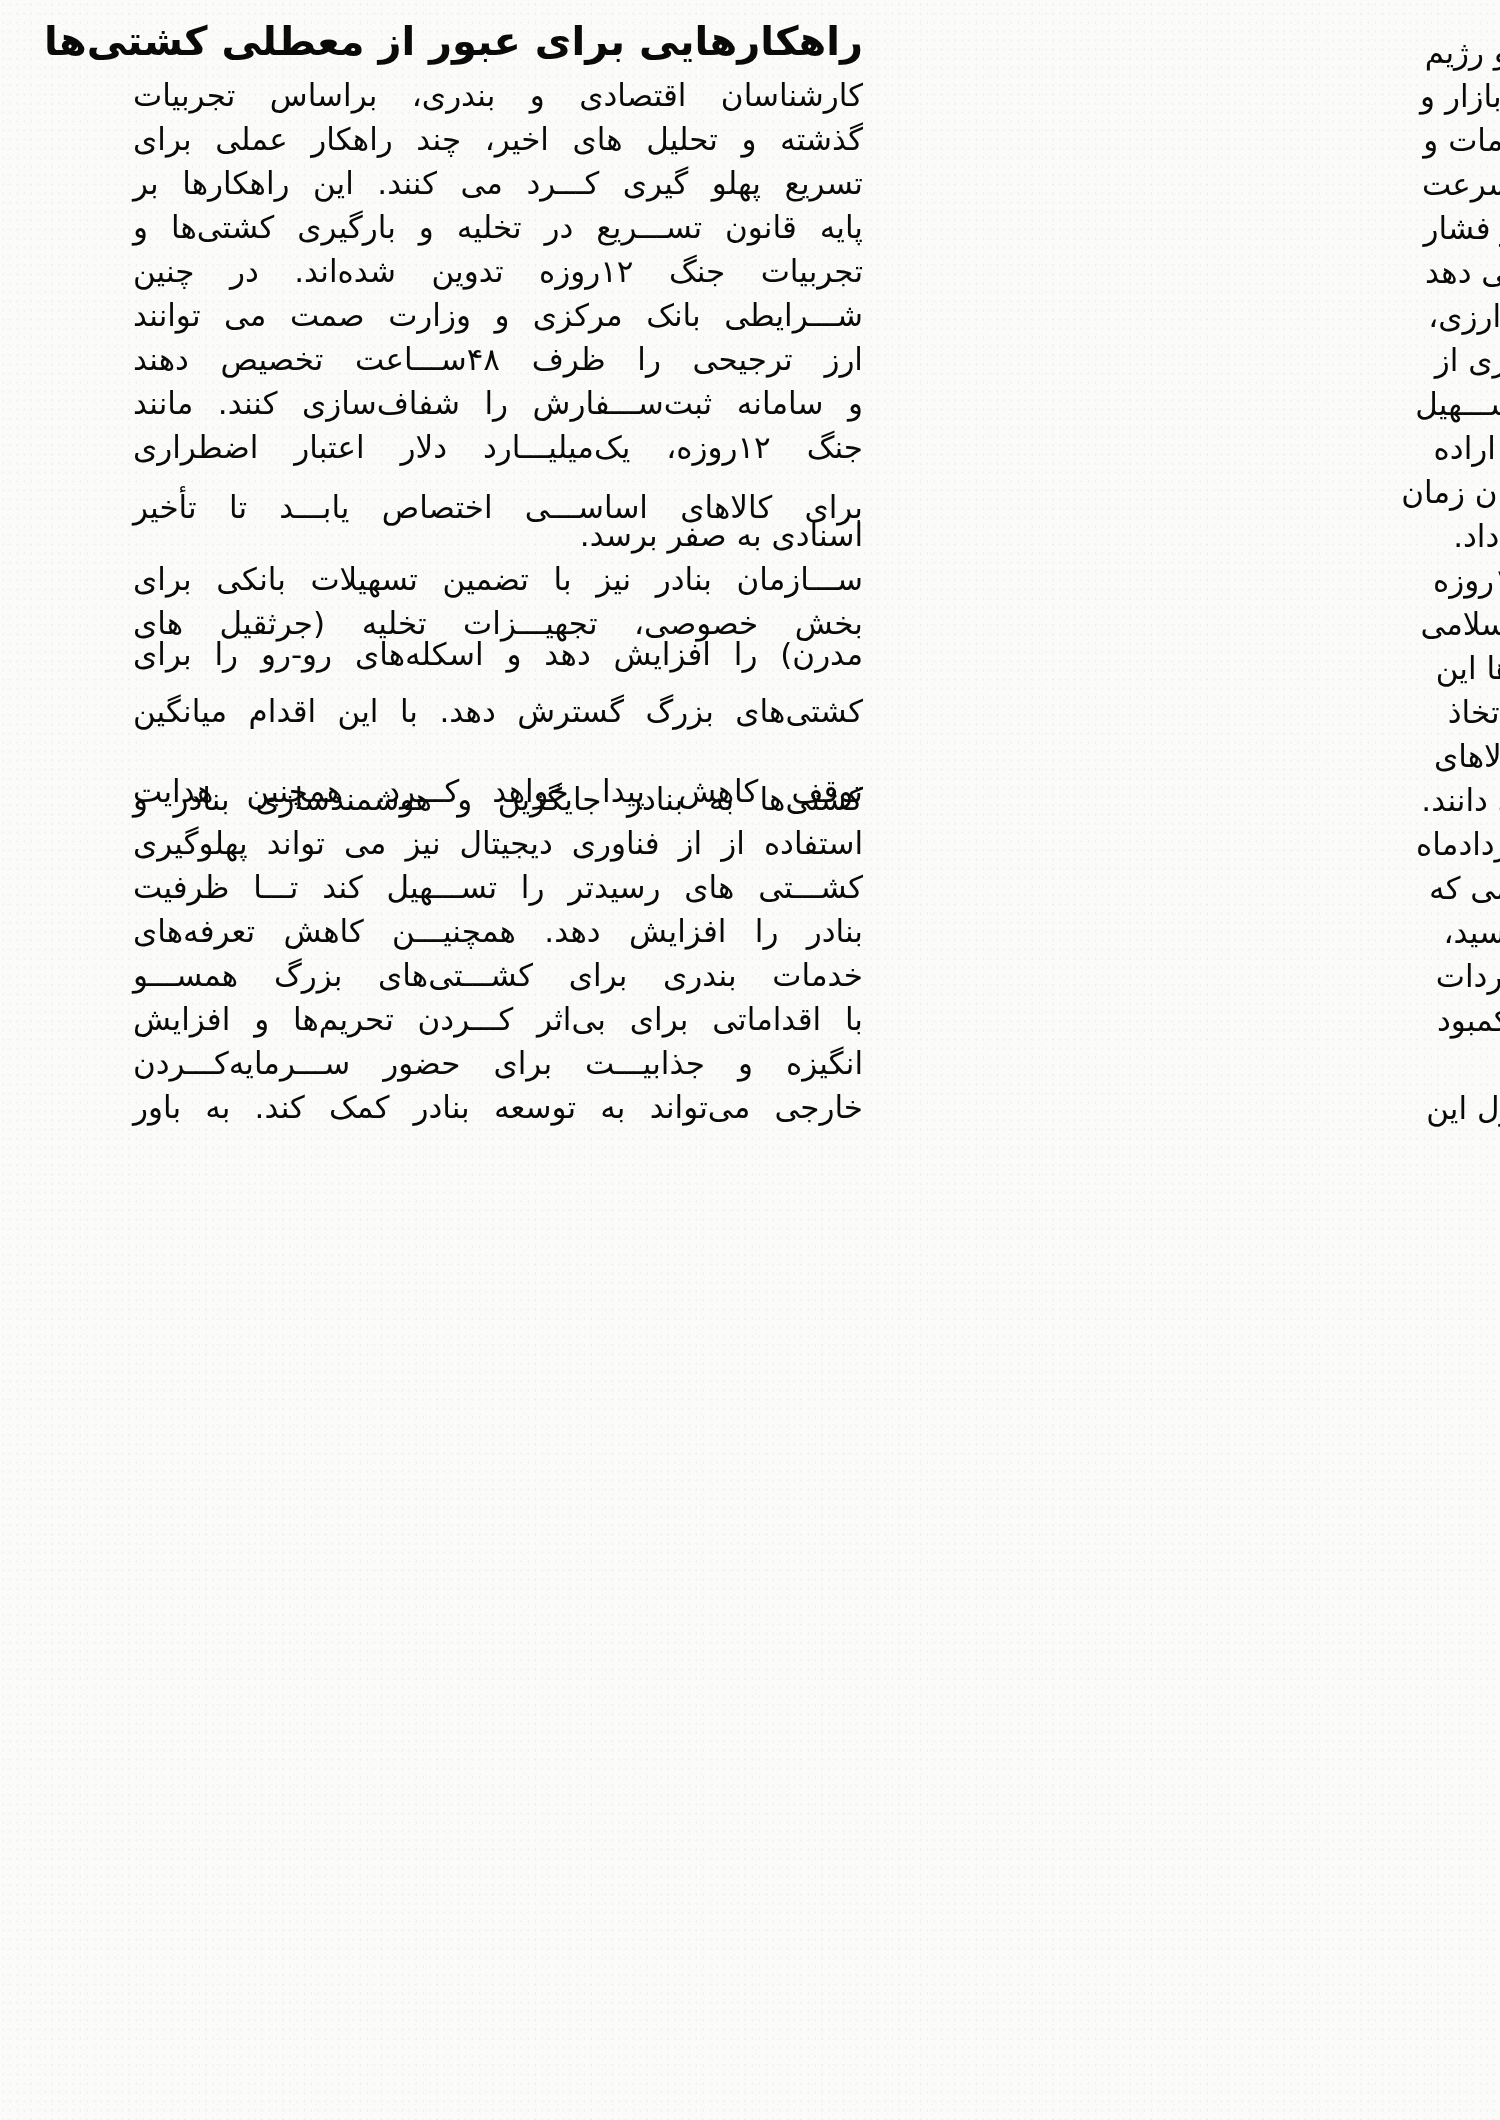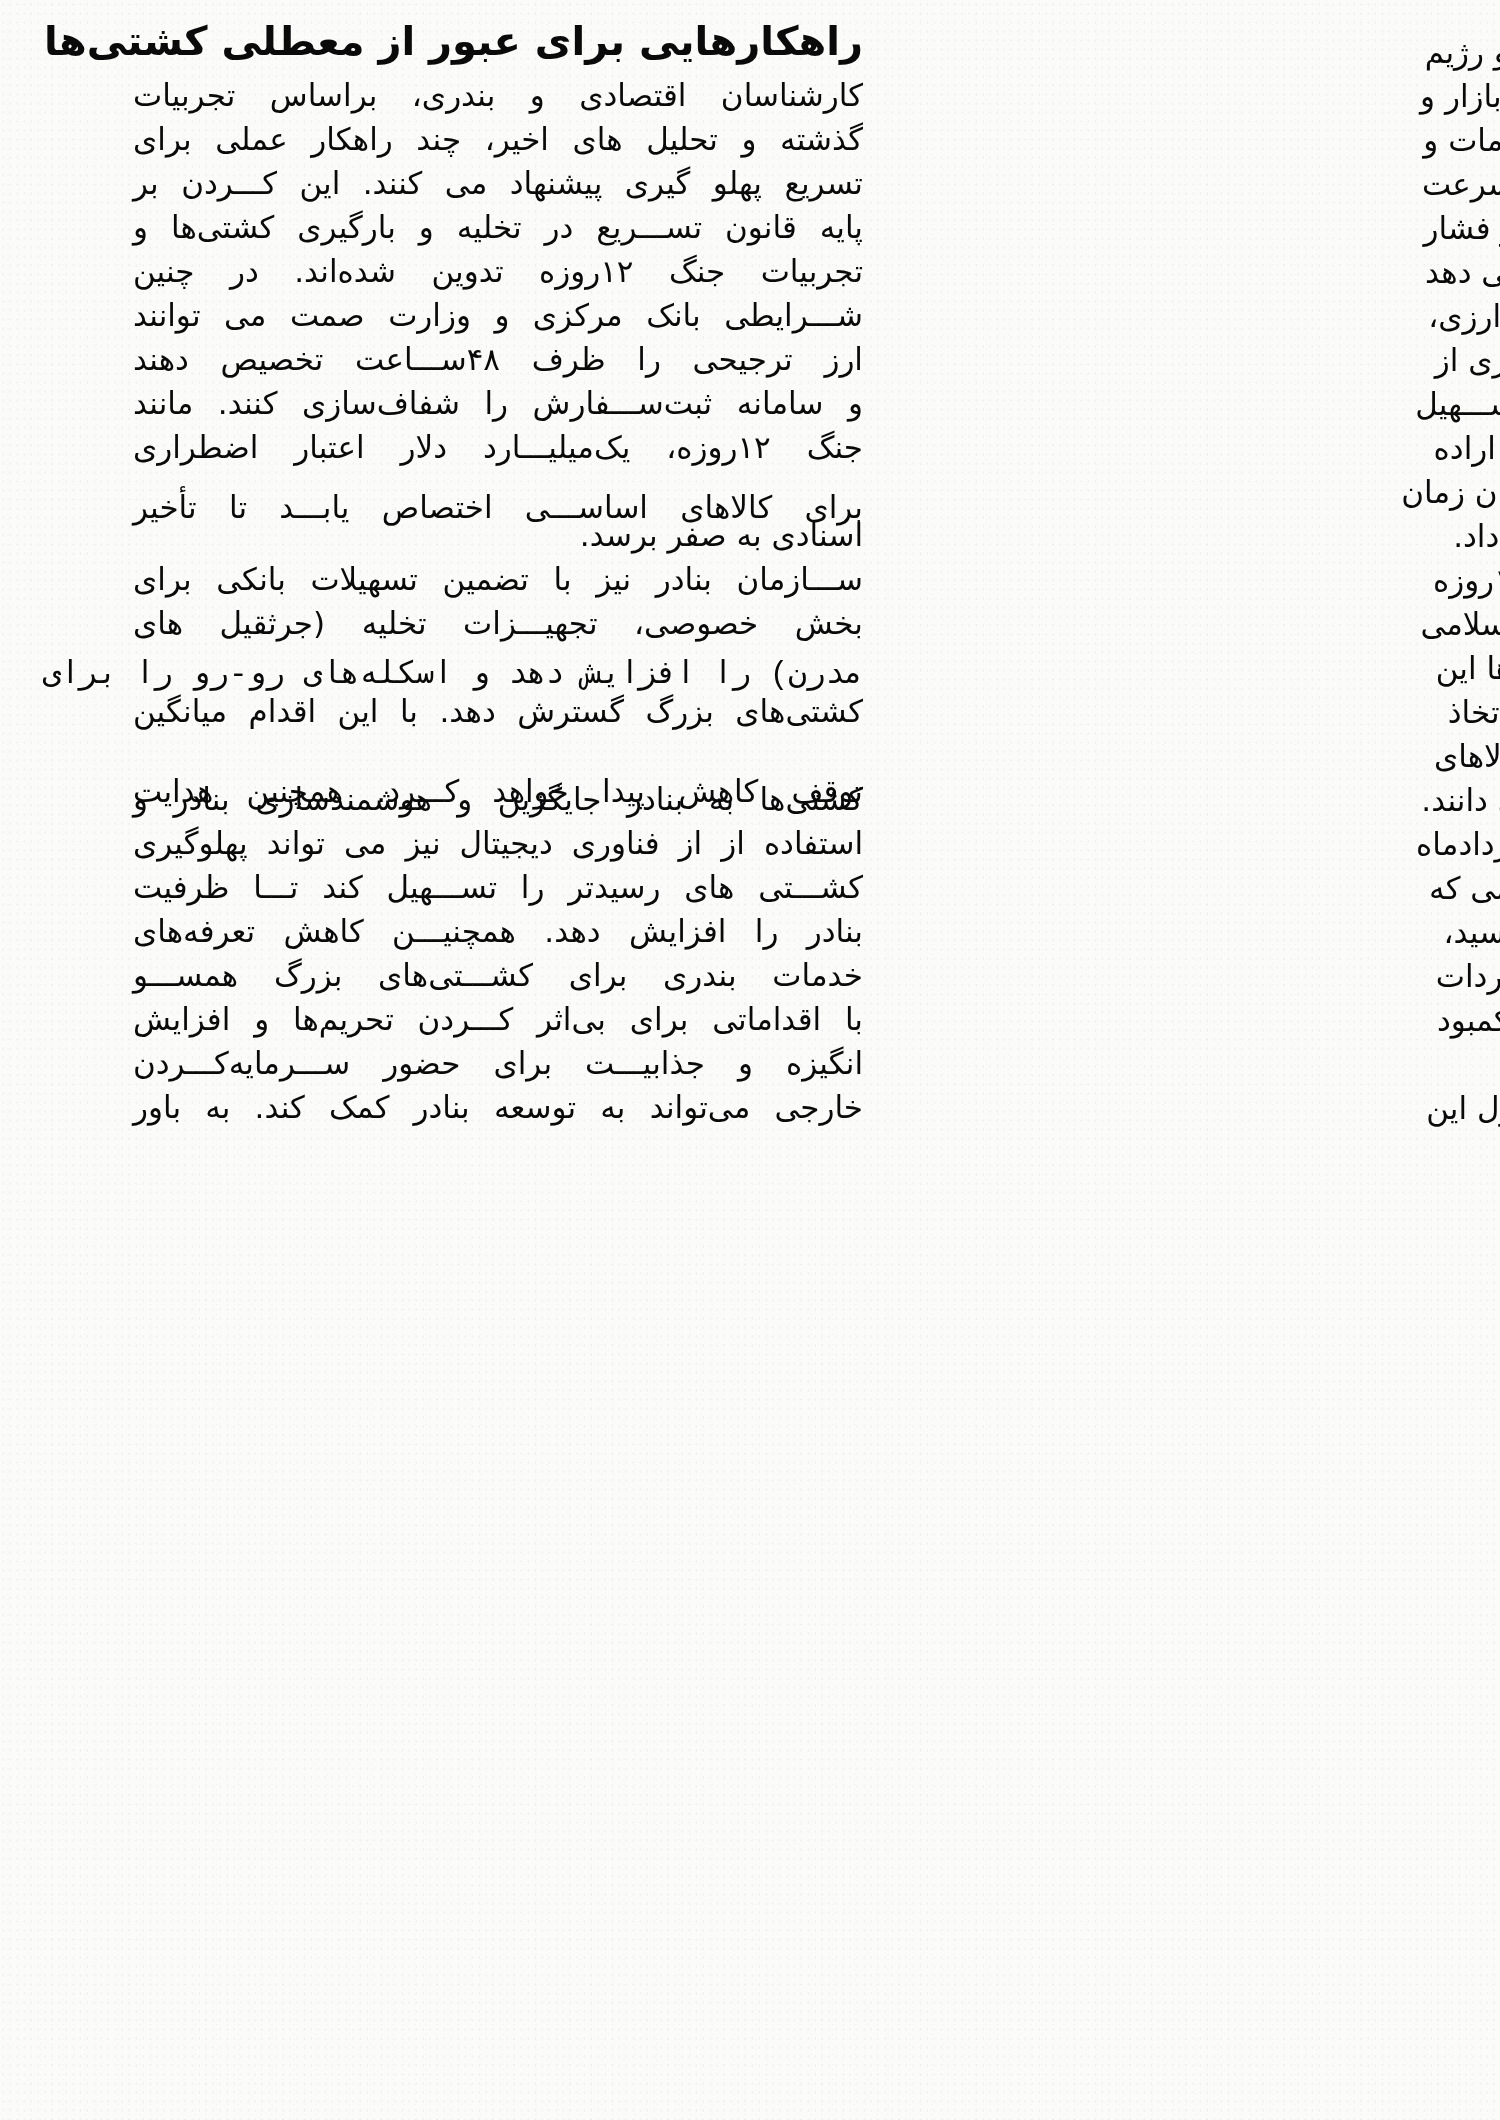--- a/index.html
+++ b/index.html
@@ -76,32 +76,32 @@
 </head>
 <body>
 
 <div class="page">
 
   <div class="column main-column">
     <div class="headline">راهکارهایی برای عبور از معطلی کشتی‌ها</div>
     <div id="main-lines">
         <div class="line" style="top: 73px;">کارشناسان اقتصادی و بندری، براساس تجربیات</div>
         <div class="line" style="top: 117px;">گذشته و تحلیل های اخیر، چند راهکار عملی برای</div>
-        <div class="line" style="top: 161px;">تسریع پهلو گیری پیشنهاد می کنند. این کـــردن بر</div>
+        <div class="line" style="top: 161px;">تسریع پهلو گیری کـــرد می کنند. این راهکارها بر</div>
         <div class="line" style="top: 205px; margin-left: 16px;">پایه قانون تســـریع در تخلیه و بارگیری کشتی‌ها و</div>
         <div class="line" style="top: 249px;">تجربیات جنگ ۱۲روزه تدوین شده‌اند. در چنین</div>
         <div class="line" style="top: 293px;">شـــرایطی بانک مرکزی و وزارت صمت می توانند</div>
         <div class="line" style="top: 337px;">ارز ترجیحی را ظرف ۴۸ســـاعت تخصیص دهند</div>
         <div class="line" style="top: 381px;">و سامانه ثبت‌ســـفارش را شفاف‌سازی کنند. مانند</div>
         <div class="line" style="top: 425px;">جنگ ۱۲روزه، یک‌میلیـــارد دلار اعتبار اضطراری</div>
         <div class="line" style="top: 485px;">برای کالاهای اساســـی اختصاص یابـــد تا تأخیر</div>
         <div class="line short" style="top: 513px;">اسنادی به صفر برسد.</div>
         <div class="line" style="top: 557px;">ســـازمان بنادر نیز با تضمین تسهیلات بانکی برای</div>
         <div class="line" style="top: 601px;">بخش خصوصی، تجهیـــزات تخلیه (جرثقیل های</div>
-        <div class="line" style="top: 653px; font-family: Liberation Mono, monospace;">مدرن) را افزایش دهد و اسکله‌های رو-رو را برای</div>
+        <div class="line" style="top: 632px;">مدرن) را افزایش دهد و اسکله‌های رو-رو را برای</div>
         <div class="line" style="top: 689px; margin-left: 41px;">کشتی‌های بزرگ گسترش دهد. با این اقدام میانگین</div>
         <div class="line" style="top: 769px;">توقف کاهش پیدا خواهد کـــرد. همچنین هدایت</div>
         <div class="line" style="top: 777px;">کشتی‌ها به بنادر جایگزین و هوشمندسازی بنادر و</div>
         <div class="line" style="top: 821px;">استفاده از از فناوری دیجیتال نیز می تواند پهلوگیری</div>
         <div class="line" style="top: 865px;">کشـــتی های رسید‌تر را تســـهیل کند تـــا ظرفیت</div>
         <div class="line" style="top: 909px;">بنادر را افزایش دهد. همچنیـــن کاهش تعرفه‌های</div>
         <div class="line" style="top: 953px;">خدمات بندری برای کشـــتی‌های بزرگ همســـو</div>
         <div class="line" style="top: 997px;">با اقداماتی برای بی‌اثر کـــردن تحریم‌ها و افزایش</div>
         <div class="line" style="top: 1041px;">انگیزه و جذابیـــت برای حضور ســـرمایه‌کـــردن</div>
         <div class="line" style="top: 1085px;">خارجی می‌تواند به توسعه بنادر کمک کند. به باور</div>

